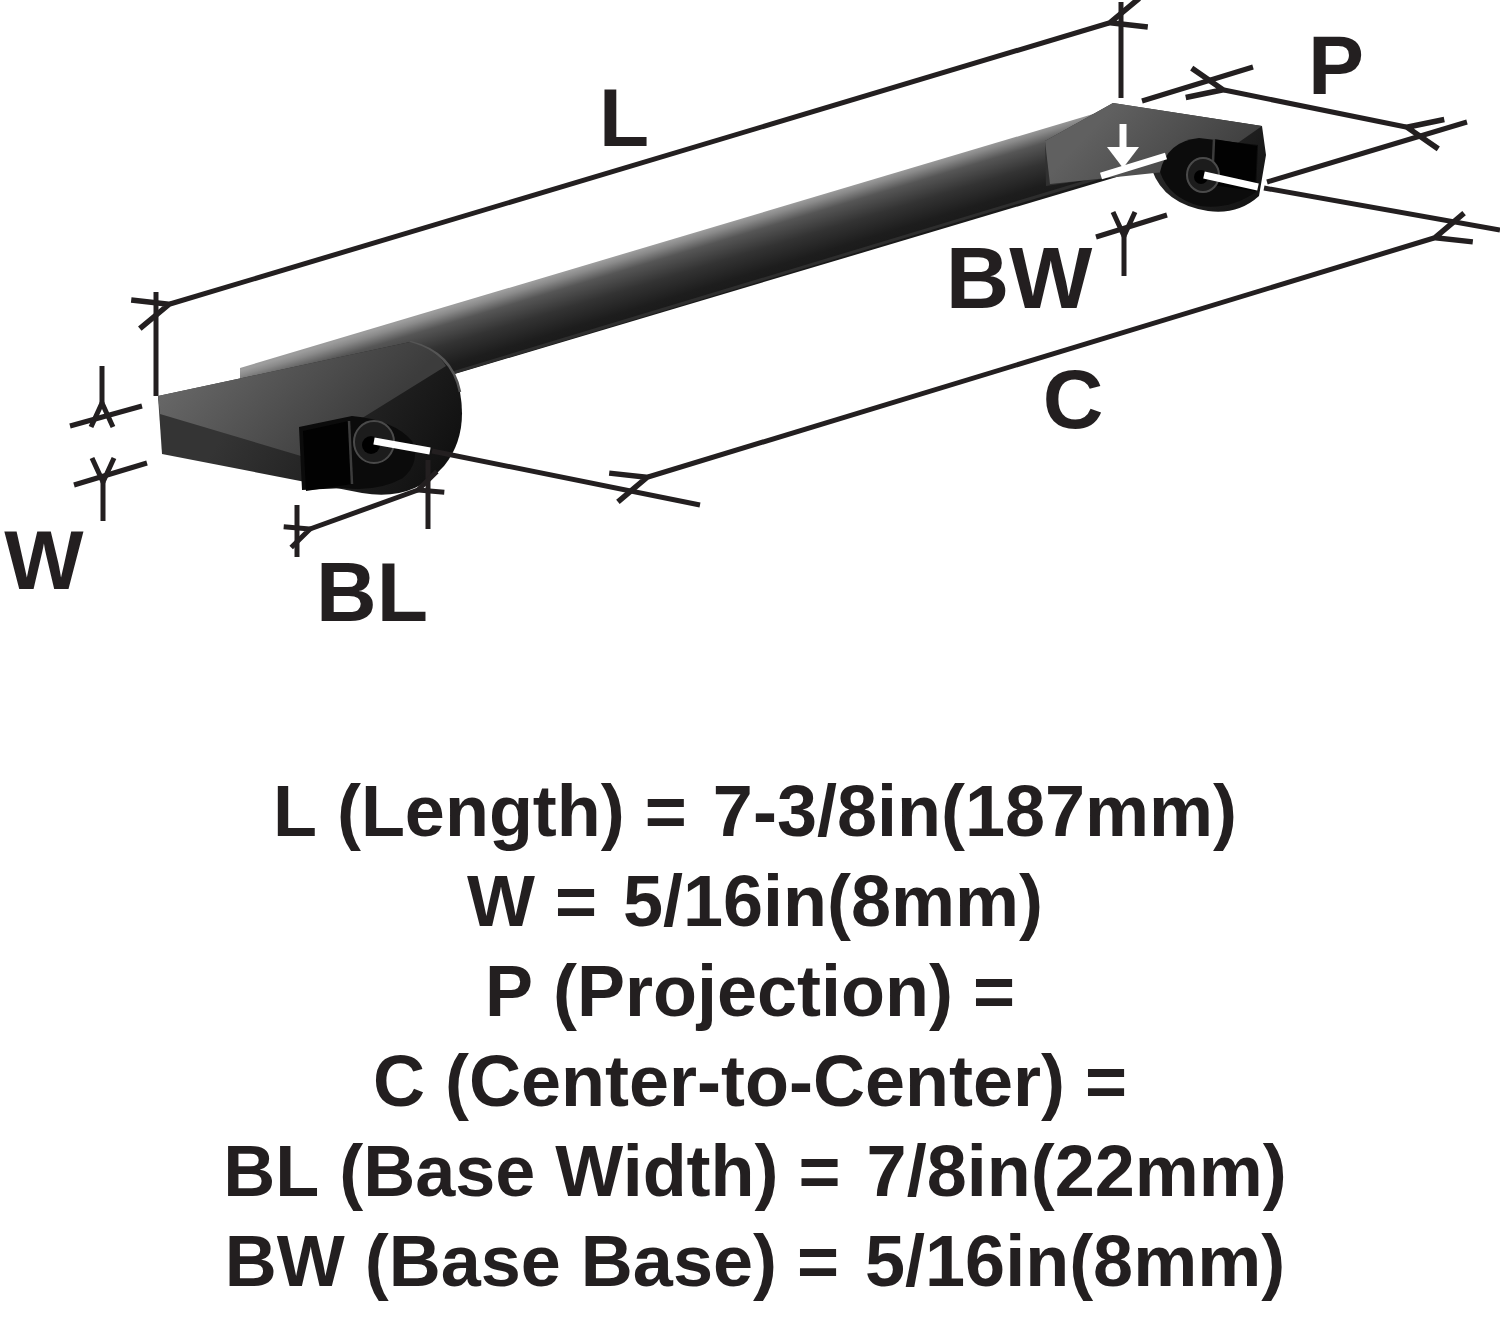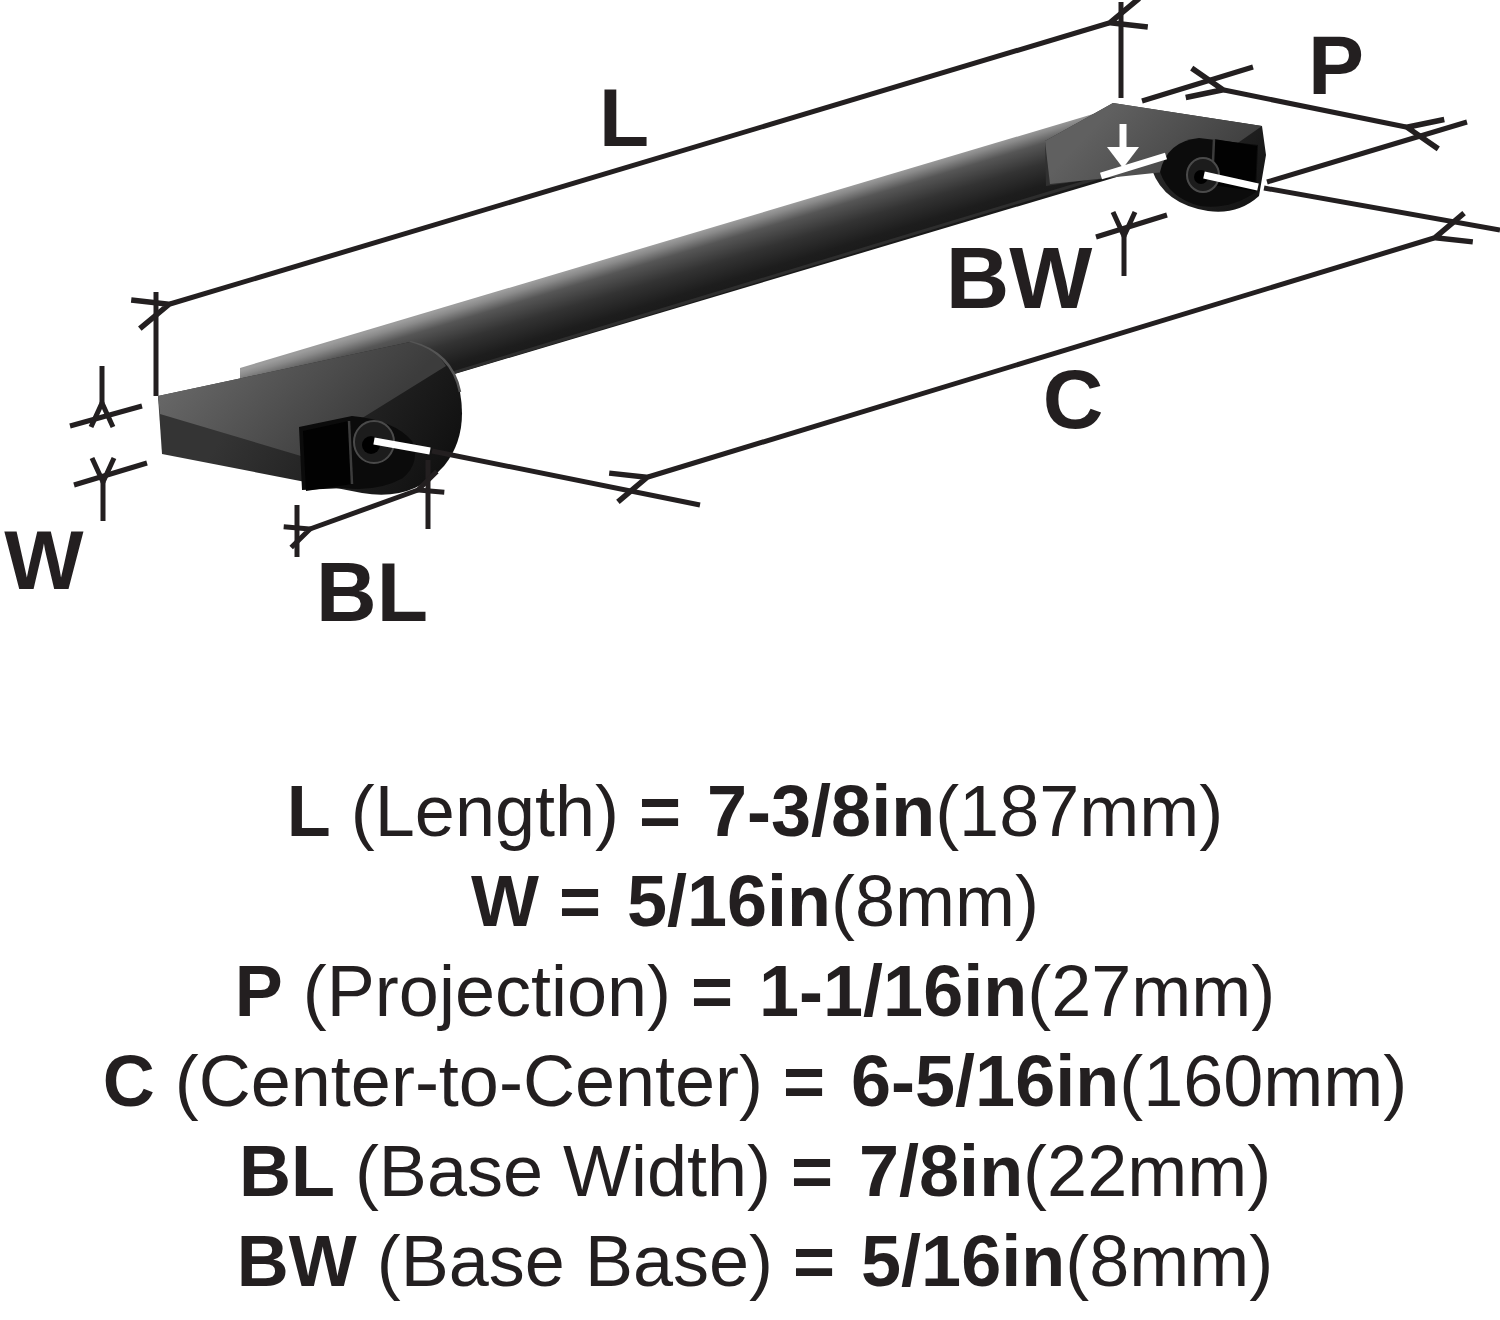--- a/index.html
+++ b/index.html
@@ -3,21 +3,21 @@
 <meta charset="utf-8">
 <style>
   html,body{margin:0;padding:0;background:#fff;}
   body{width:1500px;height:1320px;position:relative;font-family:"Liberation Sans",sans-serif;}
   .stage{position:absolute;top:0;left:0;width:1500px;height:1320px;}
   svg{display:block;}
   .dim-label{font-family:"Liberation Sans",sans-serif;font-weight:700;fill:#231f20;}
   .specs{position:absolute;top:766px;left:0;width:1500px;color:#231f20;}
   .spec-row{display:flex;justify-content:center;align-items:baseline;height:90px;font-size:72px;line-height:90px;white-space:pre;}
   .spec-row .b{font-weight:700;}
-  .spec-row .l{font-weight:400;}
+  .spec-row .l{font-weight:700;}
   .spec-row .tok{margin:0 10px;}
   .spec-row .vm{margin-left:16px;}
 </style>
 </head>
 <body>
 
 <div class="stage">
 <svg width="1500" height="760" viewBox="0 0 1500 760">
   <defs>
     <linearGradient id="gBar" gradientUnits="userSpaceOnUse" x1="685" y1="236" x2="705" y2="302">
@@ -127,24 +127,24 @@
 </div>
 
 <div class="specs">
   <div class="spec-row">
     <span class="b tok">L</span><span class="l tok">(Length)</span><span class="b tok">=</span><span class="vm"><span class="b">7-3/8in</span><span class="l">(187mm)</span></span>
   </div>
   <div class="spec-row">
     <span class="b tok">W</span><span class="b tok">=</span><span class="vm"><span class="b">5/16in</span><span class="l">(8mm)</span></span>
   </div>
   <div class="spec-row">
-    <span class="b tok">P</span><span class="l tok">(Projection)</span><span class="b tok">=</span><span class="vm"><span class="b">1-1/16in</span><span class="l">(27mm)</span></span>
+    <span class="b tok">P</span><span class="l tok">(Projection)</span><span class="b tok">=</span>
   </div>
   <div class="spec-row">
-    <span class="b tok">C</span><span class="l tok">(Center-to-Center)</span><span class="b tok">=</span><span class="vm"><span class="b">6-5/16in</span><span class="l">(160mm)</span></span>
+    <span class="b tok">C</span><span class="l tok">(Center-to-Center)</span><span class="b tok">=</span>
   </div>
   <div class="spec-row">
     <span class="b tok">BL</span><span class="l tok">(Base Width)</span><span class="b tok">=</span><span class="vm"><span class="b">7/8in</span><span class="l">(22mm)</span></span>
   </div>
   <div class="spec-row">
     <span class="b tok">BW</span><span class="l tok">(Base Base)</span><span class="b tok">=</span><span class="vm"><span class="b">5/16in</span><span class="l">(8mm)</span></span>
   </div>
 </div>
 
 </body></html>

